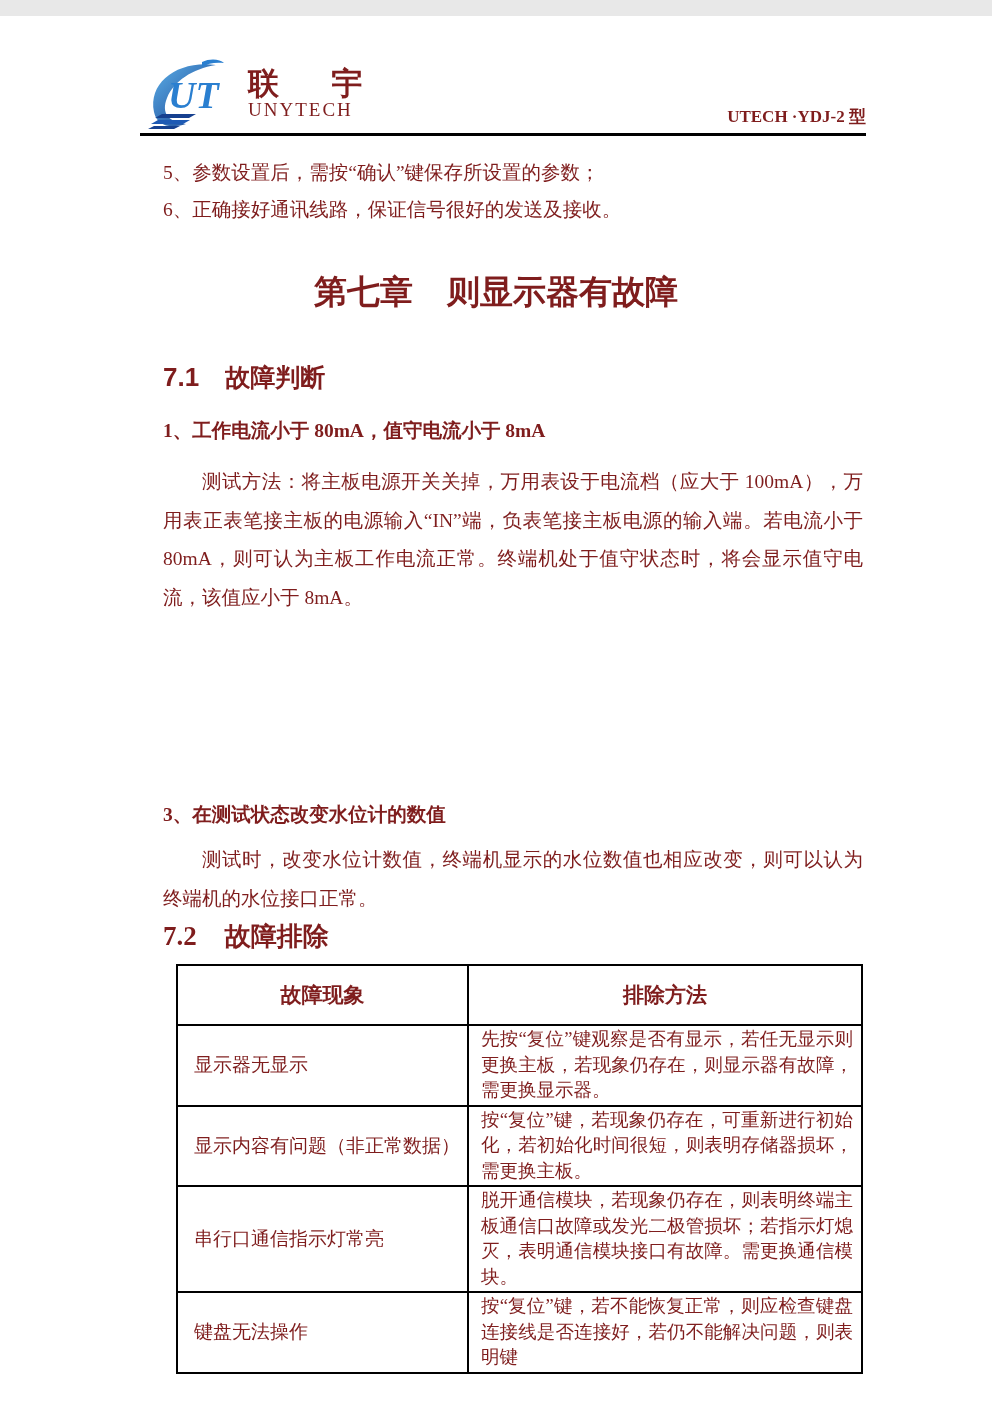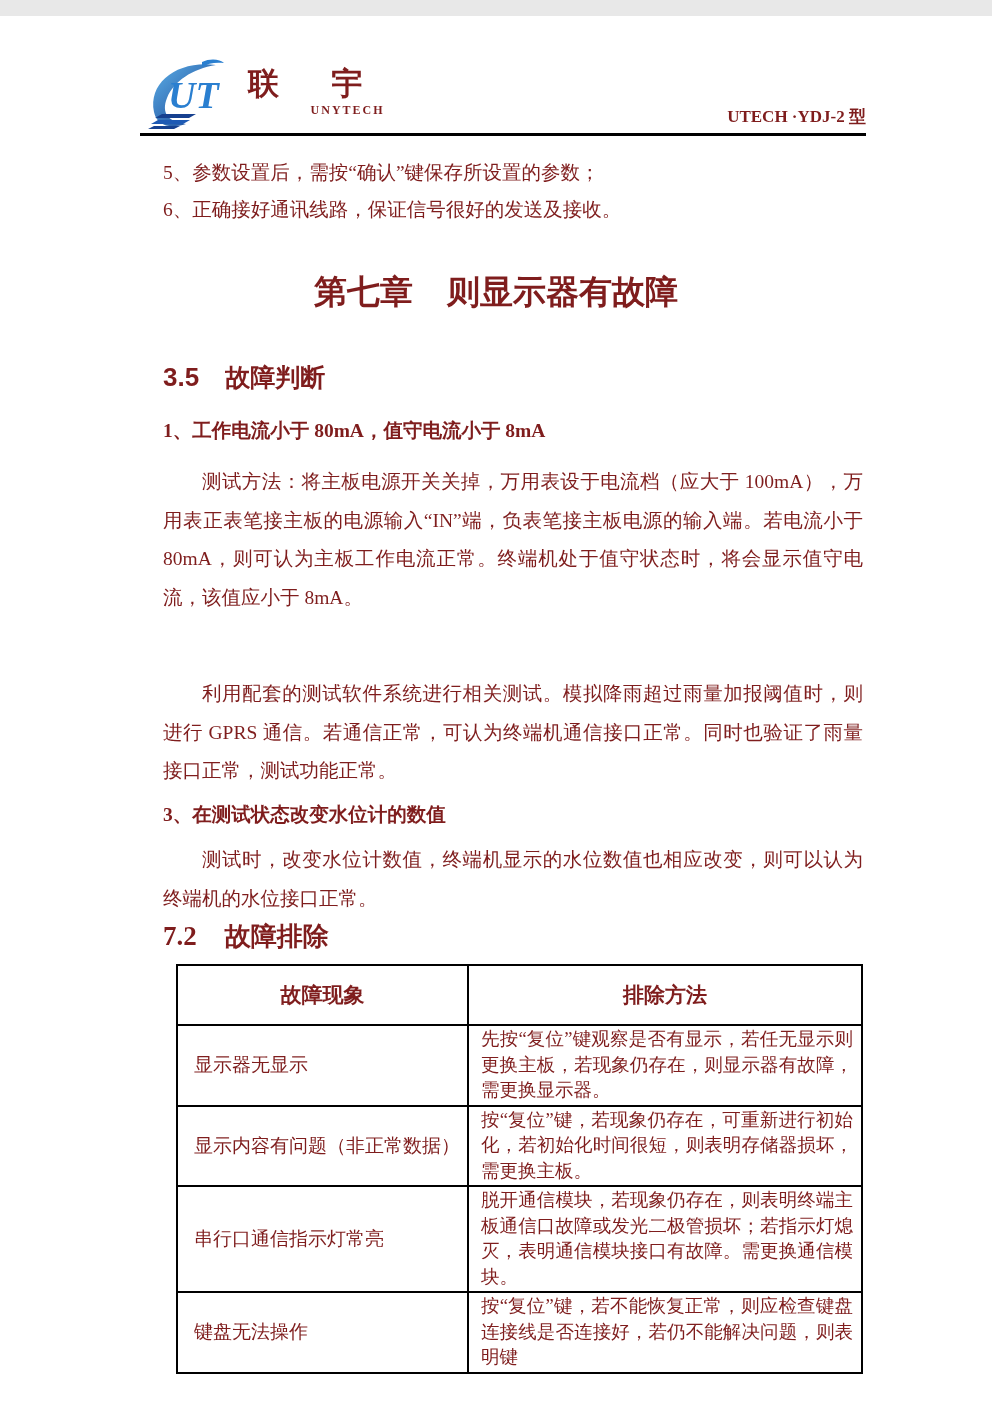--- a/index.html
+++ b/index.html
@@ -6,21 +6,21 @@
   .page{
     position:relative;width:992px;height:1401px;margin:16px auto;background:#ffffff;
     font-family:"Liberation Serif","DejaVu Serif",serif;color:#7f1d1d;overflow:hidden;
   }
   
   .header-row{position:absolute;left:140px;top:40px;width:726px;display:flex;justify-content:space-between;align-items:flex-end;}
   .logo{display:flex;align-items:center;}
   .logo svg{display:block;}
   .logo-text{margin-left:4px;}
   .logo-cn{font-family:"Liberation Sans","DejaVu Sans",sans-serif;font-weight:bold;font-size:31px;letter-spacing:22px;line-height:34px;white-space:nowrap;}
-  .logo-en{font-weight:bold;font-size:12px;letter-spacing:2px;line-height:18px;text-align:right;}
+  .logo-en{font-weight:normal;font-size:19px;letter-spacing:2px;line-height:18px;}
   .model{font-weight:bold;font-size:17px;padding-bottom:2px;white-space:nowrap;}
   .header-rule{position:absolute;left:140px;top:117px;width:726px;height:3px;background:#000;}
   
   .intro{position:absolute;left:163px;top:138px;width:710px;font-size:19.5px;line-height:37px;}
   
   .chapter{position:absolute;left:0;top:254px;width:992px;text-align:center;font-weight:bold;font-size:33px;white-space:nowrap;}
   .chapter .num{margin-right:34px;}
   
   .sec{position:absolute;left:163px;font-weight:bold;white-space:nowrap;}
   .sec71{top:345px;font-family:"Liberation Sans","DejaVu Sans",sans-serif;}
@@ -79,27 +79,26 @@
   <div class="intro">
     <div>5、参数设置后，需按“确认”键保存所设置的参数；</div>
     <div>6、正确接好通讯线路，保证信号很好的发送及接收。</div>
   </div>
 
   <div class="chapter">
     <span class="num">第七章</span><span>则显示器有故障</span>
   </div>
 
   <div class="sec sec71">
-    <span class="num">3.5</span><span class="ttl">故障判断</span>
+    <span class="num">7.1</span><span class="ttl">故障判断</span>
   </div>
 
   <div class="subhead" style="top:401px">1、工作电流小于 80mA，值守电流小于 8mA</div>
   <div class="para" style="top:447px">测试方法：将主板电源开关关掉，万用表设于电流档（应大于 100mA），万用表正表笔接主板的电源输入“IN”端，负表笔接主板电源的输入端。若电流小于 80mA，则可认为主板工作电流正常。终端机处于值守状态时，将会显示值守电流，该值应小于 8mA。</div>
 
-  <div class="para" style="top:659px">利用配套的测试软件系统进行相关测试。模拟降雨超过雨量加报阈值时，则进行 GPRS 通信。若通信正常，可认为终端机通信接口正常。同时也验证了雨量接口正常，测试功能正常。</div>
 
   <div class="subhead" style="top:785px">3、在测试状态改变水位计的数值</div>
   <div class="para" style="top:825px">测试时，改变水位计数值，终端机显示的水位数值也相应改变，则可以认为终端机的水位接口正常。</div>
 
   <div class="sec sec72">
     <span class="num">7.2</span><span class="ttl">故障排除</span>
   </div>
 
   <table class="fault-table">
     <colgroup>

